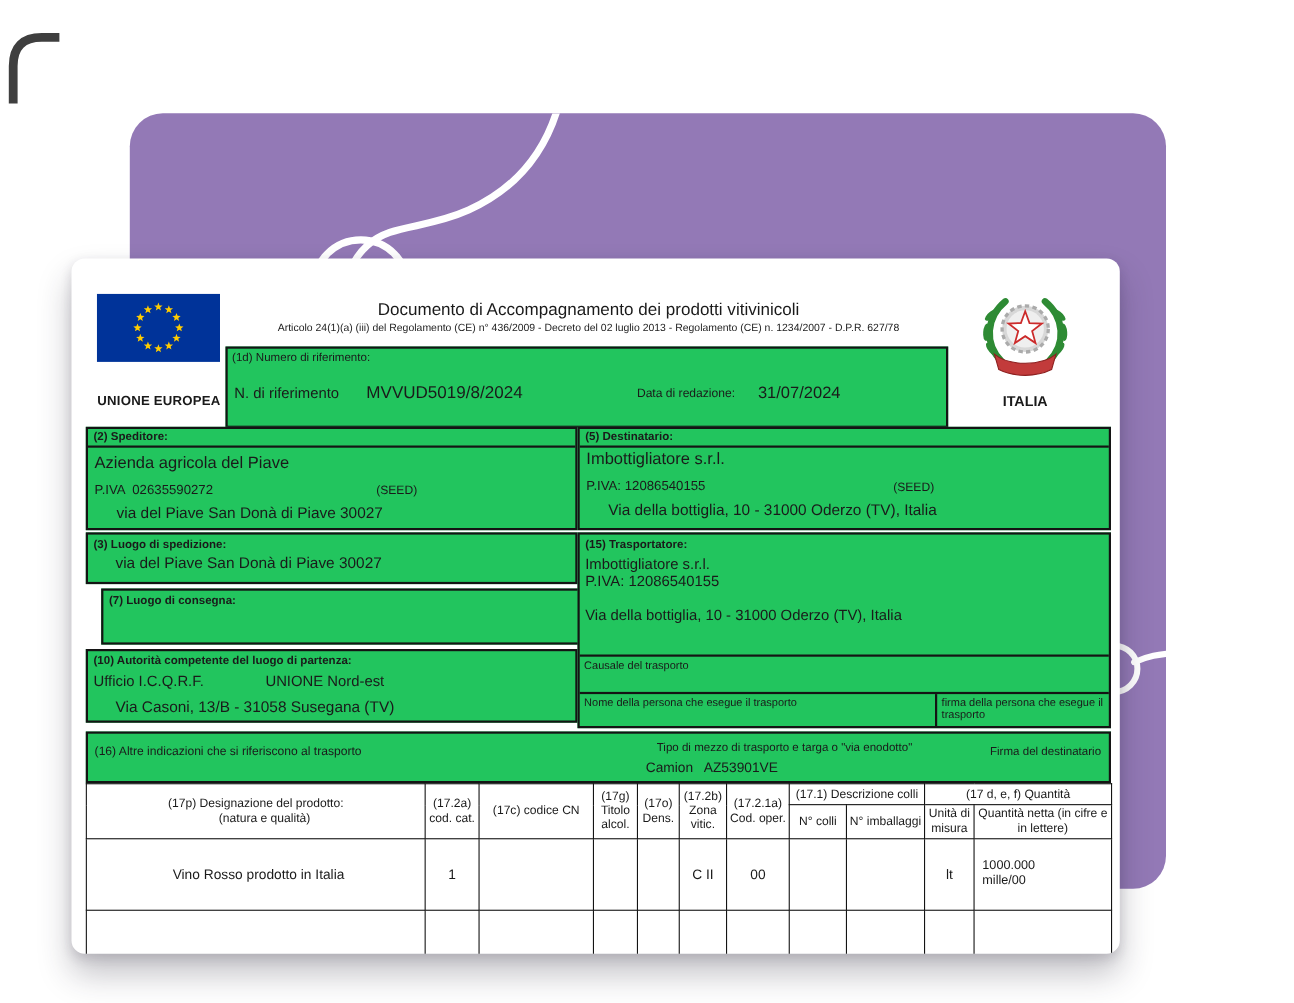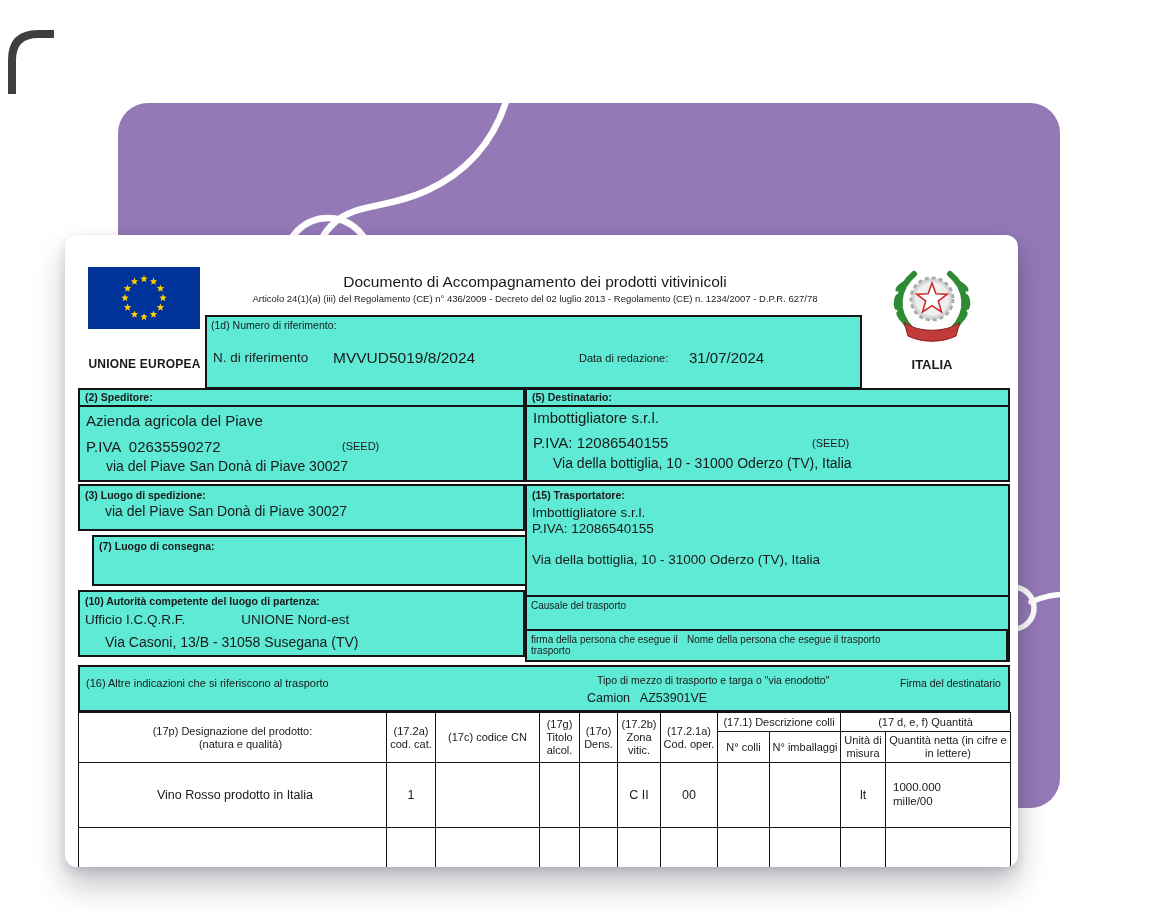--- a/index.html
+++ b/index.html
@@ -13,36 +13,36 @@
     position:absolute;left:118px;top:103px;width:942px;height:705px;
     border-radius:30px;background:#9379B6;overflow:hidden;
   }
   .deco-svg{position:absolute;left:0;top:0;}
   .sheet{
     position:absolute;left:65px;top:235px;width:953px;height:632px;
     background:#ffffff;border-radius:12px;overflow:hidden;
     box-shadow:0 18px 30px rgba(40,35,55,.28),0 4px 10px rgba(40,35,55,.14);
   }
   .abs{position:absolute;box-sizing:border-box;}
-  .box{position:absolute;box-sizing:border-box;border:2px solid #141414;background:#5eead4;}
+  .box{position:absolute;box-sizing:border-box;border:2px solid #141414;background:#22c55e;}
   .lbl{font-weight:bold;font-size:10.5px;line-height:1.1;}
   .lbl-strip{border-bottom:2px solid #141414;padding:2px 5px;height:17px;box-sizing:border-box;}
   .small-lbl{font-size:10px;line-height:1.1;}
   .pre{white-space:pre;}
   .hdr-center{text-align:center;}
   .doc-title{font-size:15.5px;line-height:18px;}
   .doc-subtitle{font-size:9.5px;margin-top:2px;color:#222;}
   .eu-label{font-weight:bold;font-size:12px;text-align:center;letter-spacing:.2px;}
   .italy-label{font-weight:bold;font-size:13px;text-align:center;}
   .ref-label{font-size:13.5px;}
   .ref-value{font-size:15.5px;}
   .date-label{font-size:11px;}
   .date-value{font-size:15px;text-align:right;}
   .name-txt{font-size:15px;}
-  .piva-txt{font-size:15px;white-space:pre;}
+  .piva-txt{font-size:12px;white-space:pre;}
   .seed-txt{font-size:11px;}
   .addr-txt{font-size:14px;margin-left:20px;}
   .body-txt{font-size:13.5px;}
   .ptable{
     position:absolute;left:13px;top:477px;width:932px;
     border-collapse:collapse;table-layout:fixed;
   }
   .ptable th,.ptable td{
     border:1.5px solid #141414;font-weight:normal;font-size:11px;
     text-align:center;vertical-align:middle;padding:1px 2px;line-height:1.18;
@@ -164,25 +164,25 @@
     <div style="height:109px;border-bottom:2px solid #141414;position:relative">
       <div class="abs lbl" style="left:5px;top:4px">(15) Trasportatore:</div>
       <div class="abs body-txt" style="left:5px;top:19px">Imbottigliatore s.r.l.</div>
       <div class="abs body-txt" style="left:5px;top:35px">P.IVA: 12086540155</div>
       <div class="abs body-txt" style="left:5px;top:66px">Via della bottiglia, 10 - 31000 Oderzo (TV), Italia</div>
     </div>
     <div style="height:32px;border-bottom:2px solid #141414;position:relative">
       <div class="abs small-lbl" style="left:4px;top:3px">Causale del trasporto</div>
     </div>
     <div class="persons-row" style="height:29px">
+      <div style="width:325px;border-right:2px solid #141414;position:relative;box-sizing:border-box">
+        <div class="abs small-lbl" style="left:4px;top:3px">Nome della persona che esegue il trasporto</div>
+      </div>
       <div style="flex:1;position:relative">
         <div class="abs small-lbl" style="left:4px;top:3px">firma della persona che esegue il trasporto</div>
-      </div>
-      <div style="width:325px;border-right:2px solid #141414;position:relative;box-sizing:border-box">
-        <div class="abs small-lbl" style="left:4px;top:3px">Nome della persona che esegue il trasporto</div>
       </div>
     </div>
   </div>
 
   <div class="box" style="left:13px;top:430px;width:932px;height:47px">
     <div class="abs" style="left:6px;top:10px;font-size:11px">(16) Altre indicazioni che si riferiscono al trasporto</div>
     <div class="abs" style="left:517px;top:7px;font-size:10.5px">Tipo di mezzo di trasporto e targa o "via enodotto"</div>
     <div class="abs pre" style="left:507px;top:24px;font-size:12.5px">Camion   AZ53901VE</div>
     <div class="abs" style="left:820px;top:10px;font-size:10.5px">Firma del destinatario</div>
   </div>

